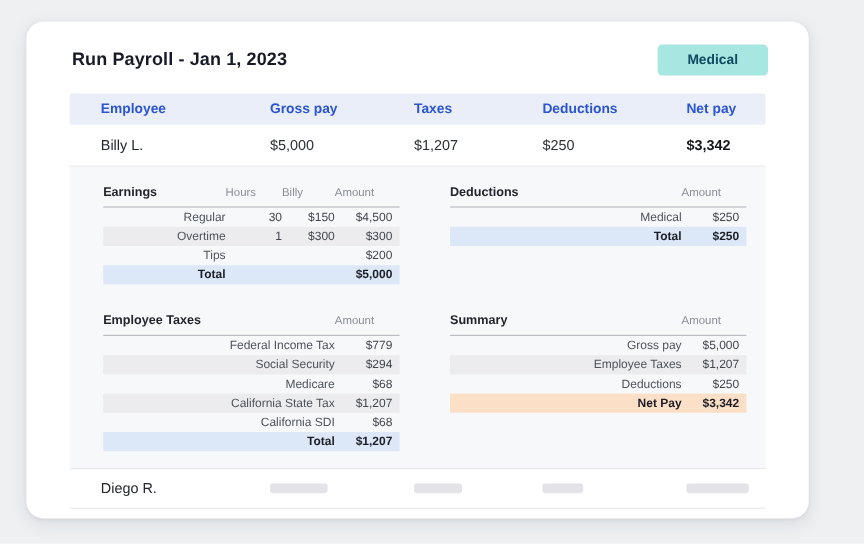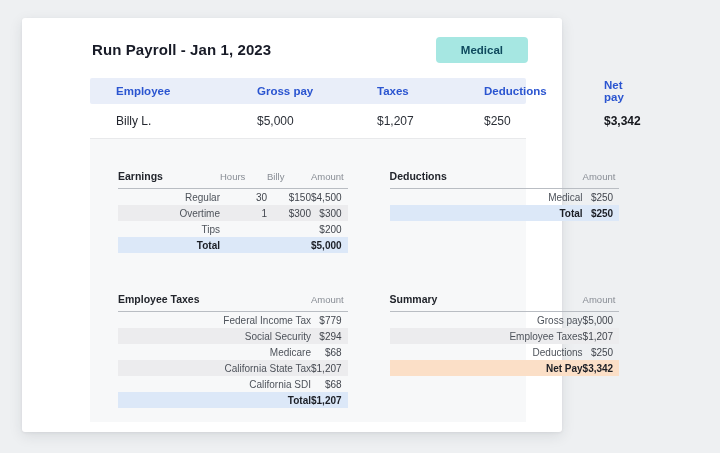--- a/index.html
+++ b/index.html
@@ -11,24 +11,23 @@
     --placeholder-bar:#e3e4e7; --divider:#e8e9eb; --subtable-rule:#b9bdc3;
   }
   *{box-sizing:border-box; margin:0; padding:0;}
   html,body{width:720px; height:453px;}
   body{
     background:var(--page-bg);
     font-family:"Liberation Sans", sans-serif;
     position:relative; overflow:hidden;
   }
   .card{
-    position:absolute; left:22px; top:18px; width:540px; height:414px;
-    background:var(--card-bg); border-radius:3px;
+    position:absolute; left:22px; top:18px; width:652px; height:414px;
+    background:var(--card-bg); border-radius:14px;
     box-shadow:0 4px 14px rgba(30,35,48,0.10), 0 1px 3px rgba(30,35,48,0.06);
-    padding-left:32px;
   }
   .card-header{
     display:flex; justify-content:space-between; align-items:center;
     padding:20px 34px 17px 38px; height:60px;
   }
   .page-title{font-size:15px; font-weight:bold; color:#181b27; letter-spacing:.1px;}
   .approve-btn{
     background:var(--approve-bg); color:var(--approve-text);
     border:none; border-radius:4px; font-family:inherit;
     font-size:11.5px; font-weight:bold; padding:7px 25px; cursor:pointer;
@@ -51,21 +50,21 @@
   .bar{height:8px; border-radius:2px; background:var(--placeholder-bar);}
   .bar.w1{width:48px;} .bar.w2{width:40px;} .bar.w3{width:34px;} .bar.w4{width:52px;}
 
   .detail-panel{
     background:var(--panel-bg); padding:10px 16px 14px 28px;
   }
   .detail-grid{
     display:grid; grid-template-columns:1fr 1fr; column-gap:42px; row-gap:19px;
     align-items:start;
   }
-  .subtable{font-size:10px; width:100%;margin-top:16px;}
+  .subtable{font-size:10px; width:100%;}
   .sub-head{
     border-bottom:1px solid var(--subtable-rule);
     padding:5px 0 6px 0; align-items:end;
   }
   .sub-title{font-size:10.5px; font-weight:bold; color:#22252c;}
   .sub-col{font-size:9.5px; color:#888d95;}
   .four-col{display:grid; grid-template-columns:102px 47px 44px 1fr; align-items:center;}
   .two-col{display:grid; grid-template-columns:193px 1fr; align-items:center;}
   .sub-row{height:16px; color:#4e535b; padding-right:6px;text-align:right;}
   .sub-row .val{color:#41454d;}
@@ -205,15 +204,30 @@
           </div>
           <div class="two-col sub-row net-pay">
             <div>Net Pay</div>
             <div class="val">$3,342</div>
           </div>
         </div>
 
       </div>
     </div>
 
+    <div class="grid-row employee-row collapsed">
+      <div class="emp-name">Diego R.</div>
+      <div>
+          <div class="bar w1"></div>
+        </div>
+      <div>
+          <div class="bar w2"></div>
+        </div>
+      <div>
+          <div class="bar w3"></div>
+        </div>
+      <div>
+          <div class="bar w4"></div>
+        </div>
+    </div>
   </div>
 
 </div>
 
 </body></html>

